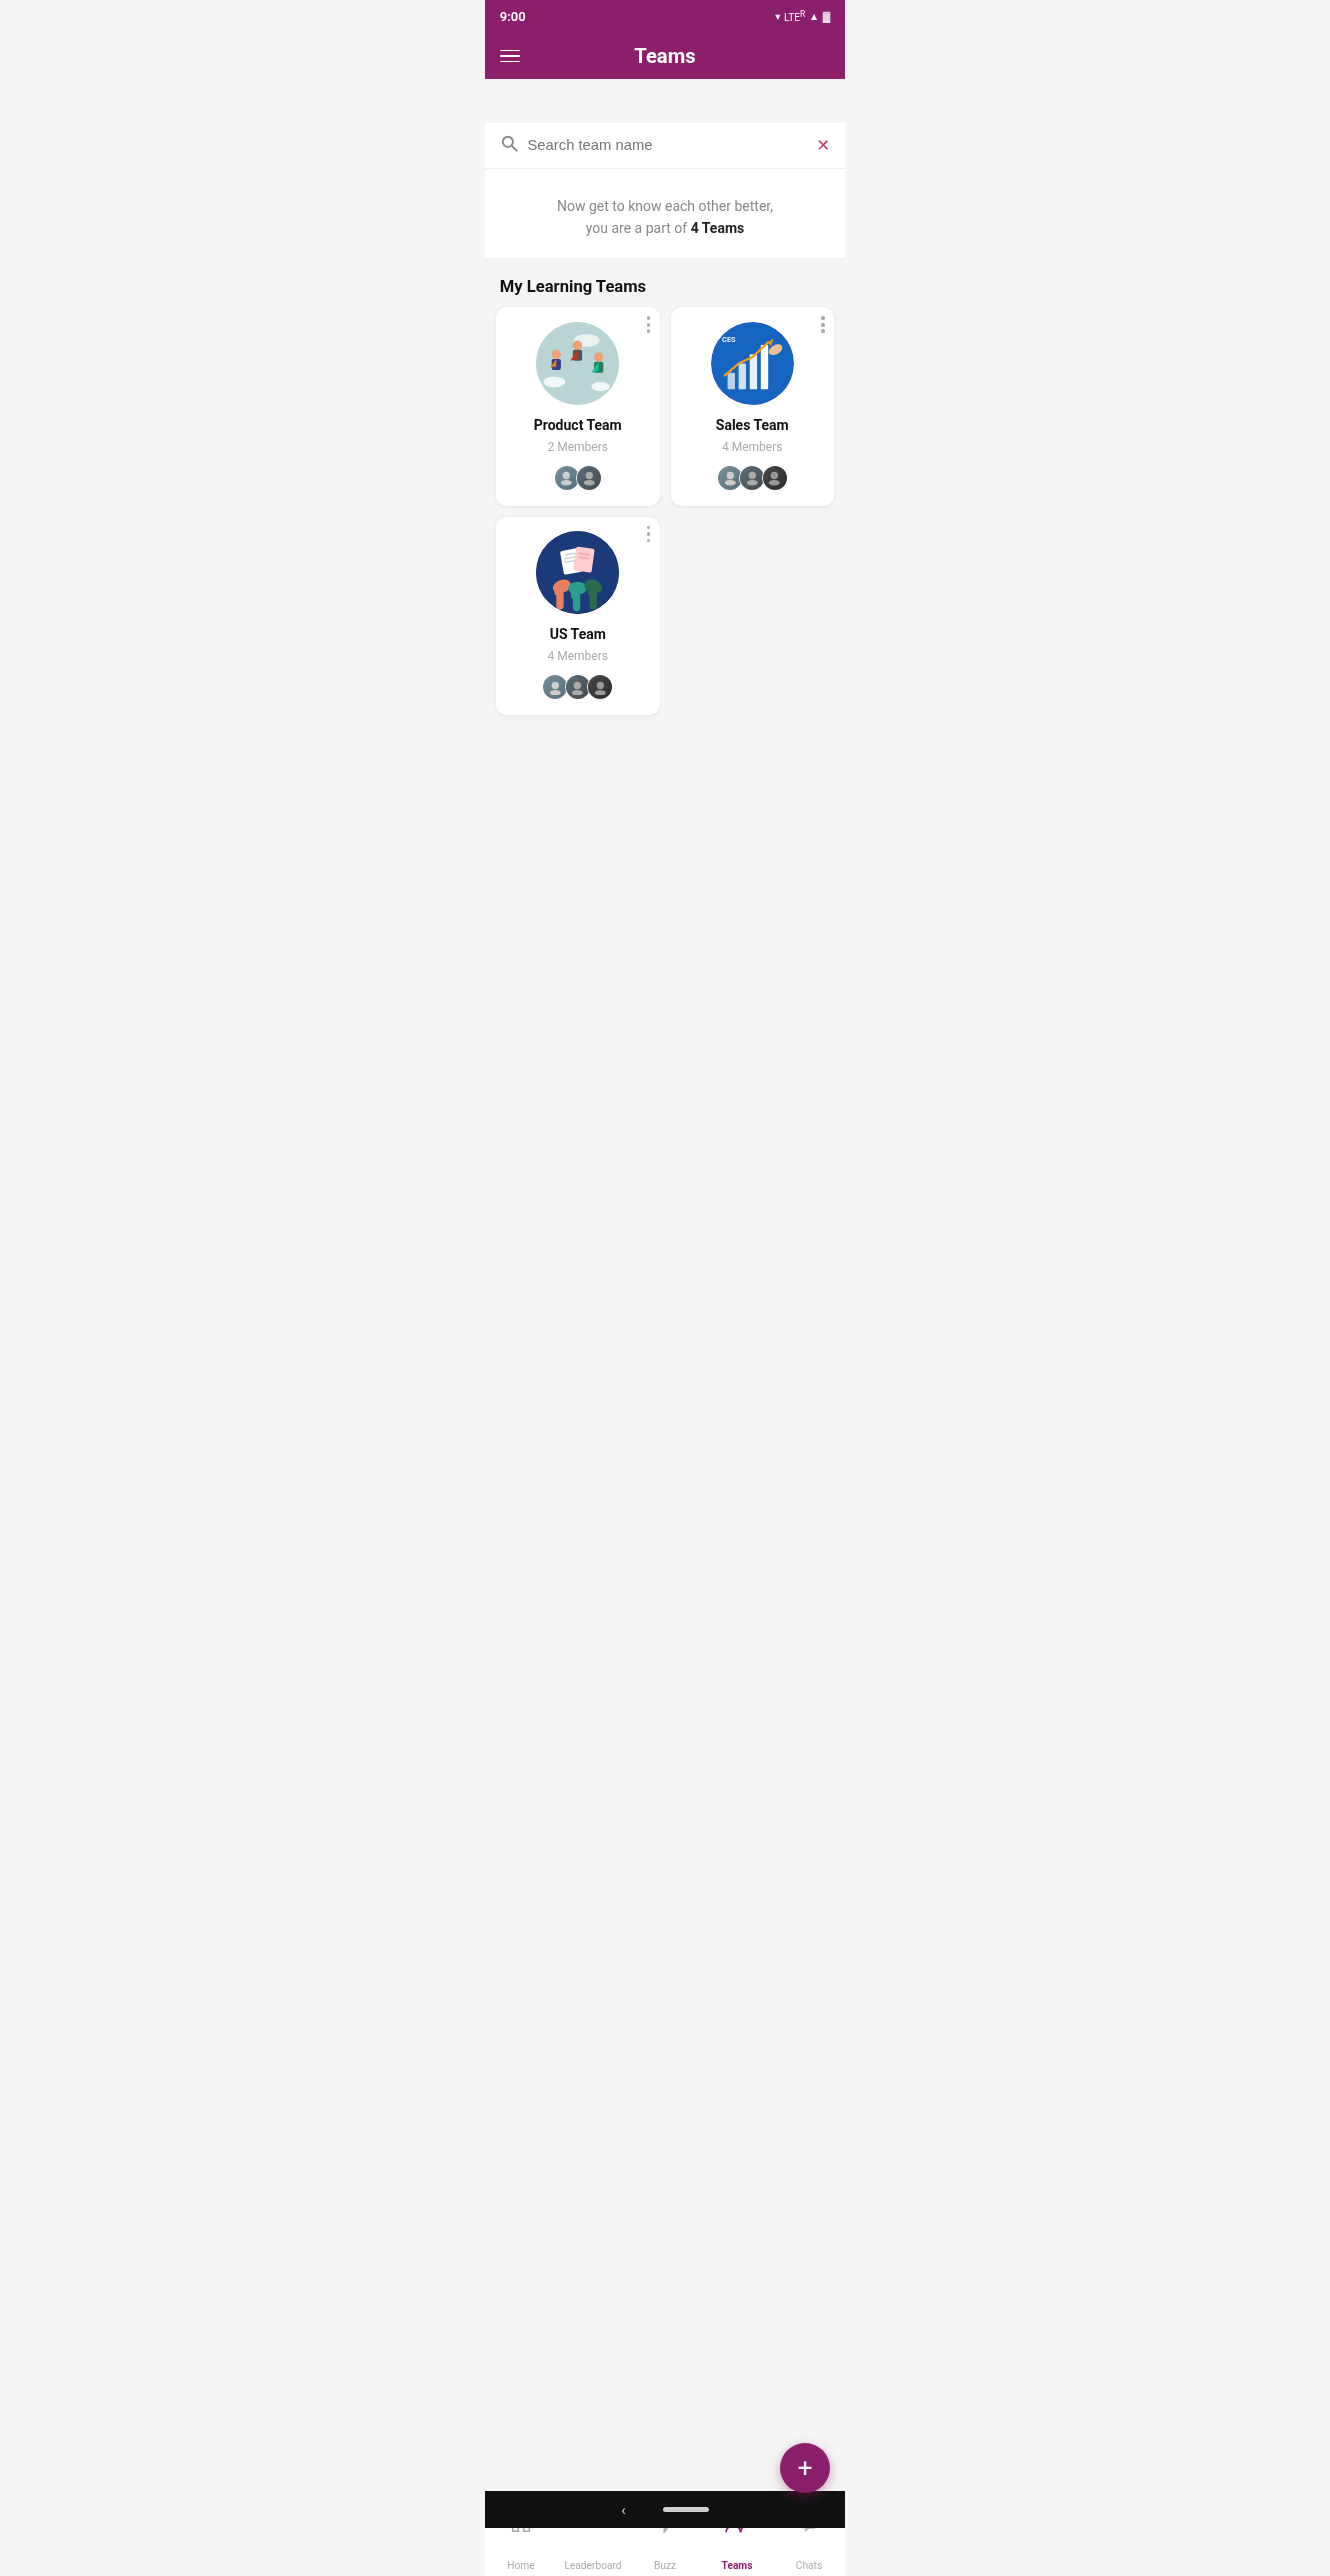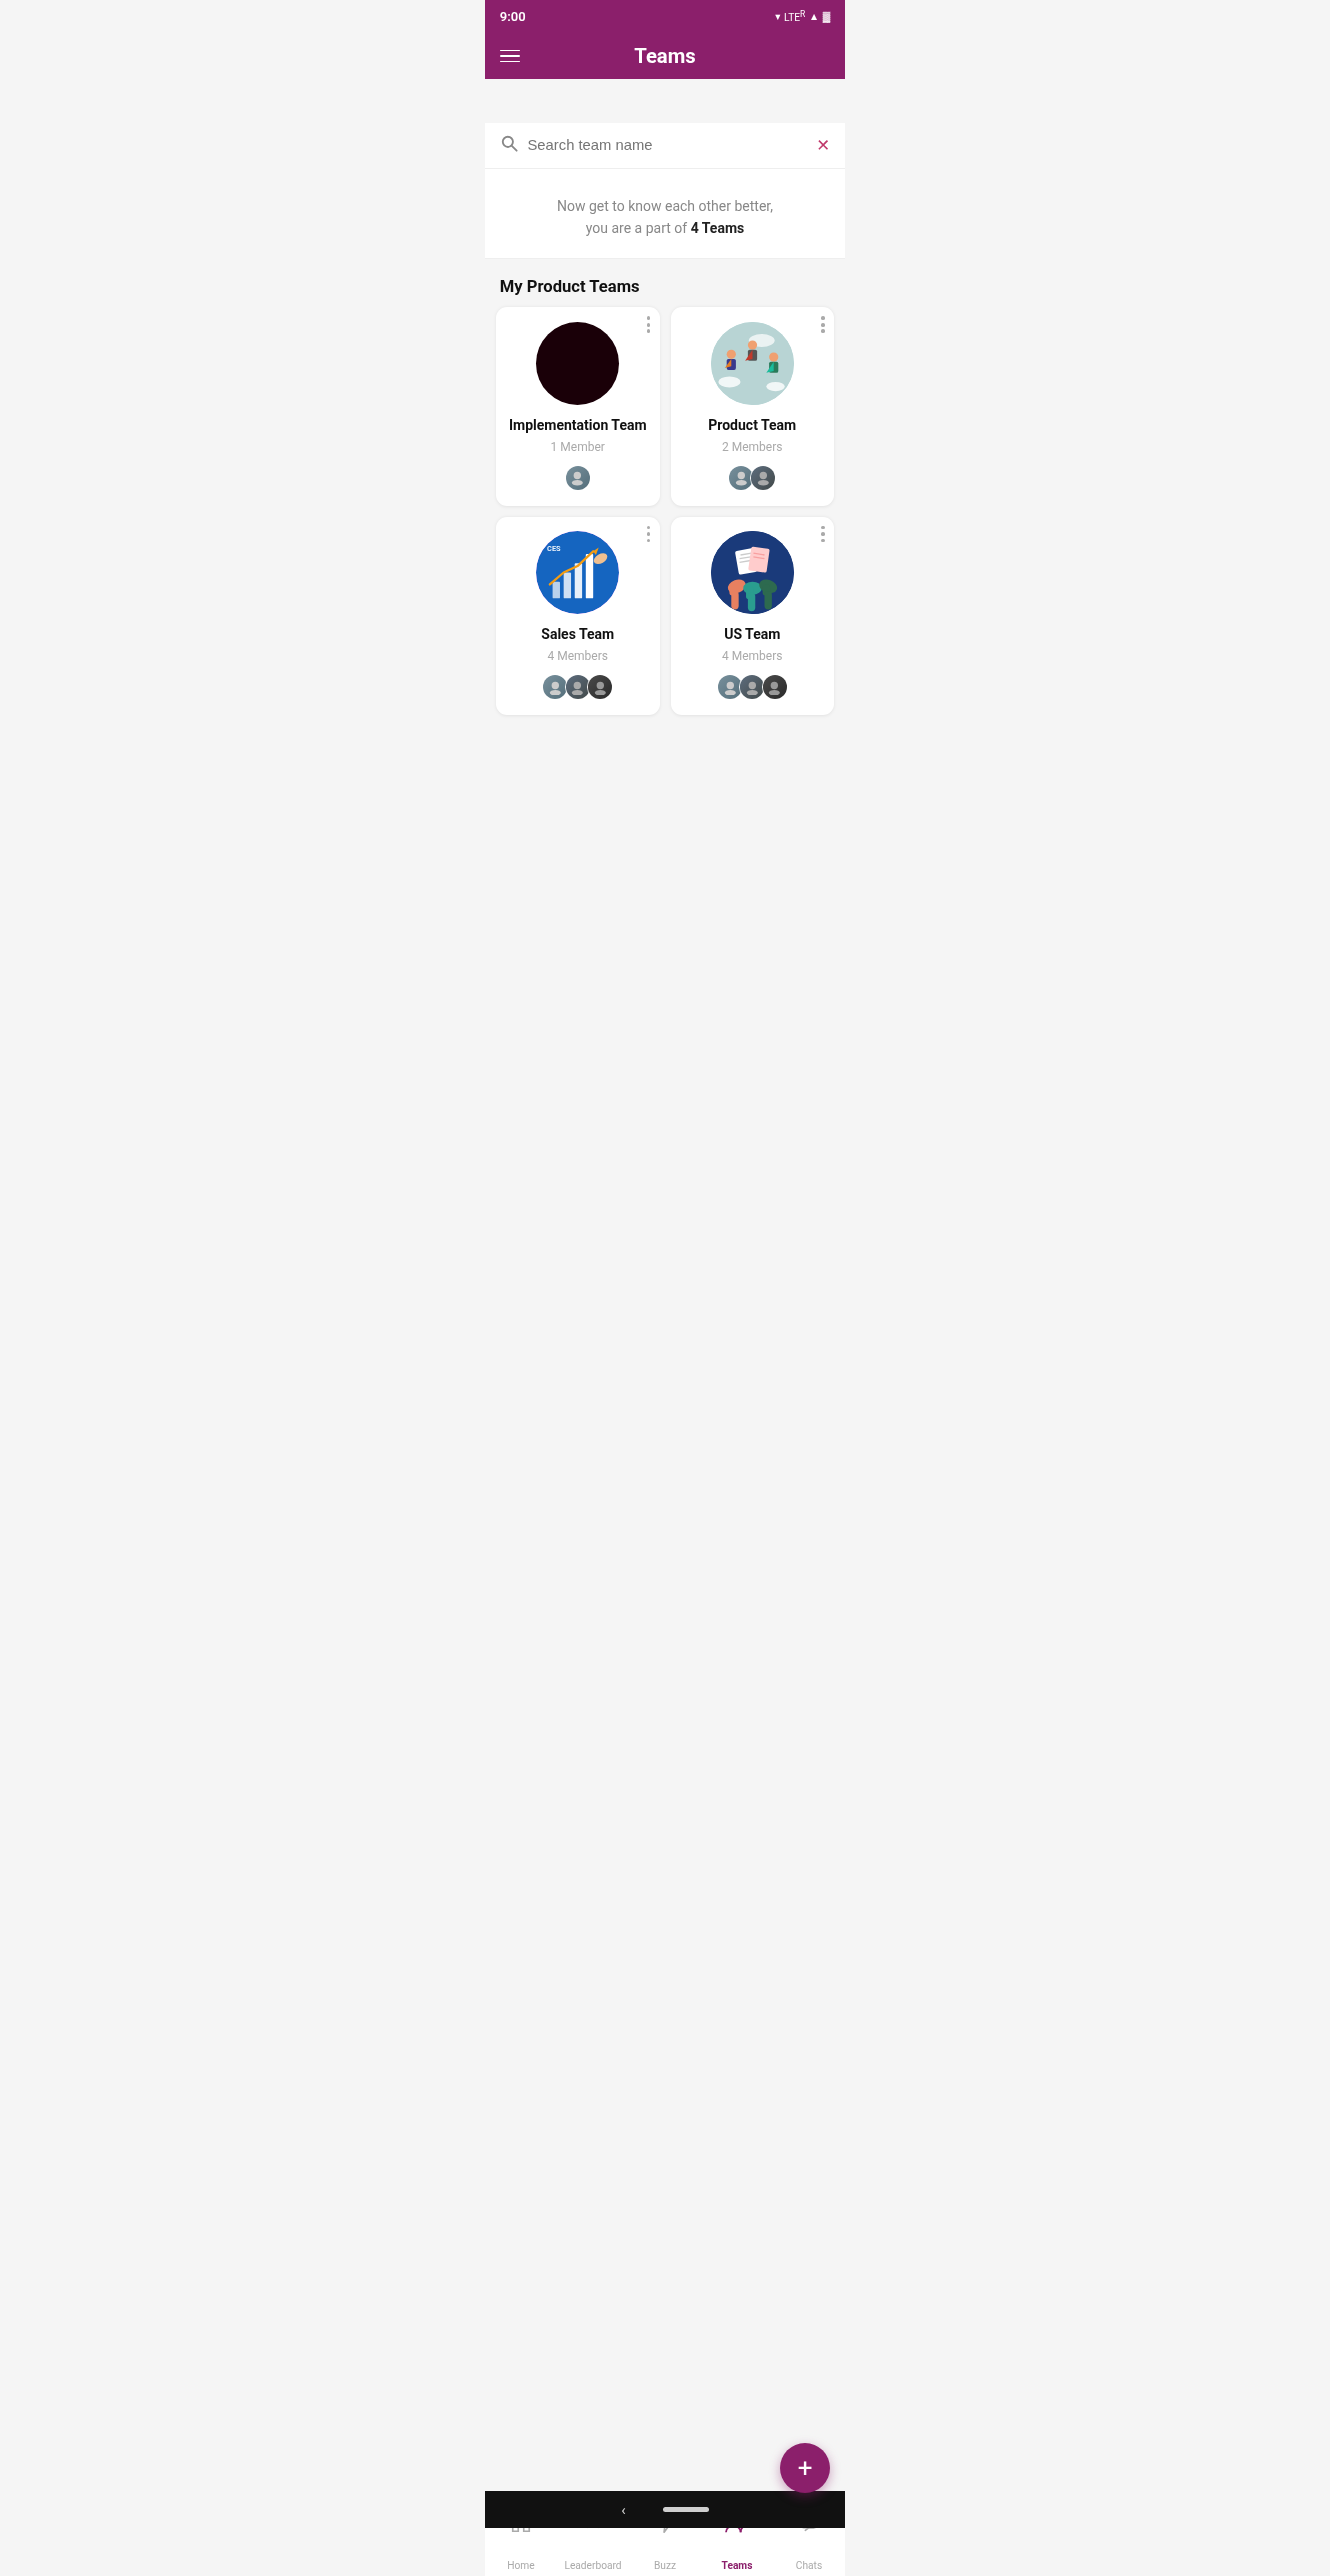--- a/index.html
+++ b/index.html
@@ -353,45 +353,24 @@
   <span class="search-clear">✕</span>
 </div>
 
 <div class="intro-section">
   <p class="intro-text">
     Now get to know each other better,<br>
     you are a part of <strong>4 Teams</strong>
   </p>
 </div>
 
-<div class="section-title">My Product Teams</div>
+<div class="section-title">My Learning Teams</div>
 
 <div class="teams-grid">
 
-  <div class="team-card">
-    <div class="team-card-menu">
-      <span></span>
-        <span></span>
-        <span></span>
-    </div>
-    <div class="team-avatar team-avatar-impl">
-    </div>
-    <div class="team-name">Implementation Team</div>
-    <div class="team-members-count">1 Member</div>
-    <div class="team-member-avatars">
-      <div class="member-avatar">
-        <div class="member-avatar-inner" style="background: linear-gradient(135deg, #78909c, #546e7a);">
-          <svg width="16.6" height="16.6" viewBox="0 0 18 18">
-              <circle cx="9" cy="7" r="4" fill="#ccc"></circle>
-              <ellipse cx="9" cy="15" rx="6" ry="3" fill="#ccc"></ellipse>
-            </svg>
-        </div>
-      </div>
-    </div>
-  </div>
 
   <div class="team-card">
     <div class="team-card-menu">
       <span></span>
         <span></span>
         <span></span>
     </div>
     <div class="team-avatar team-avatar-product">
 
       <svg width="83" height="83" viewBox="0 0 90 90" xmlns="http://www.w3.org/2000/svg">

